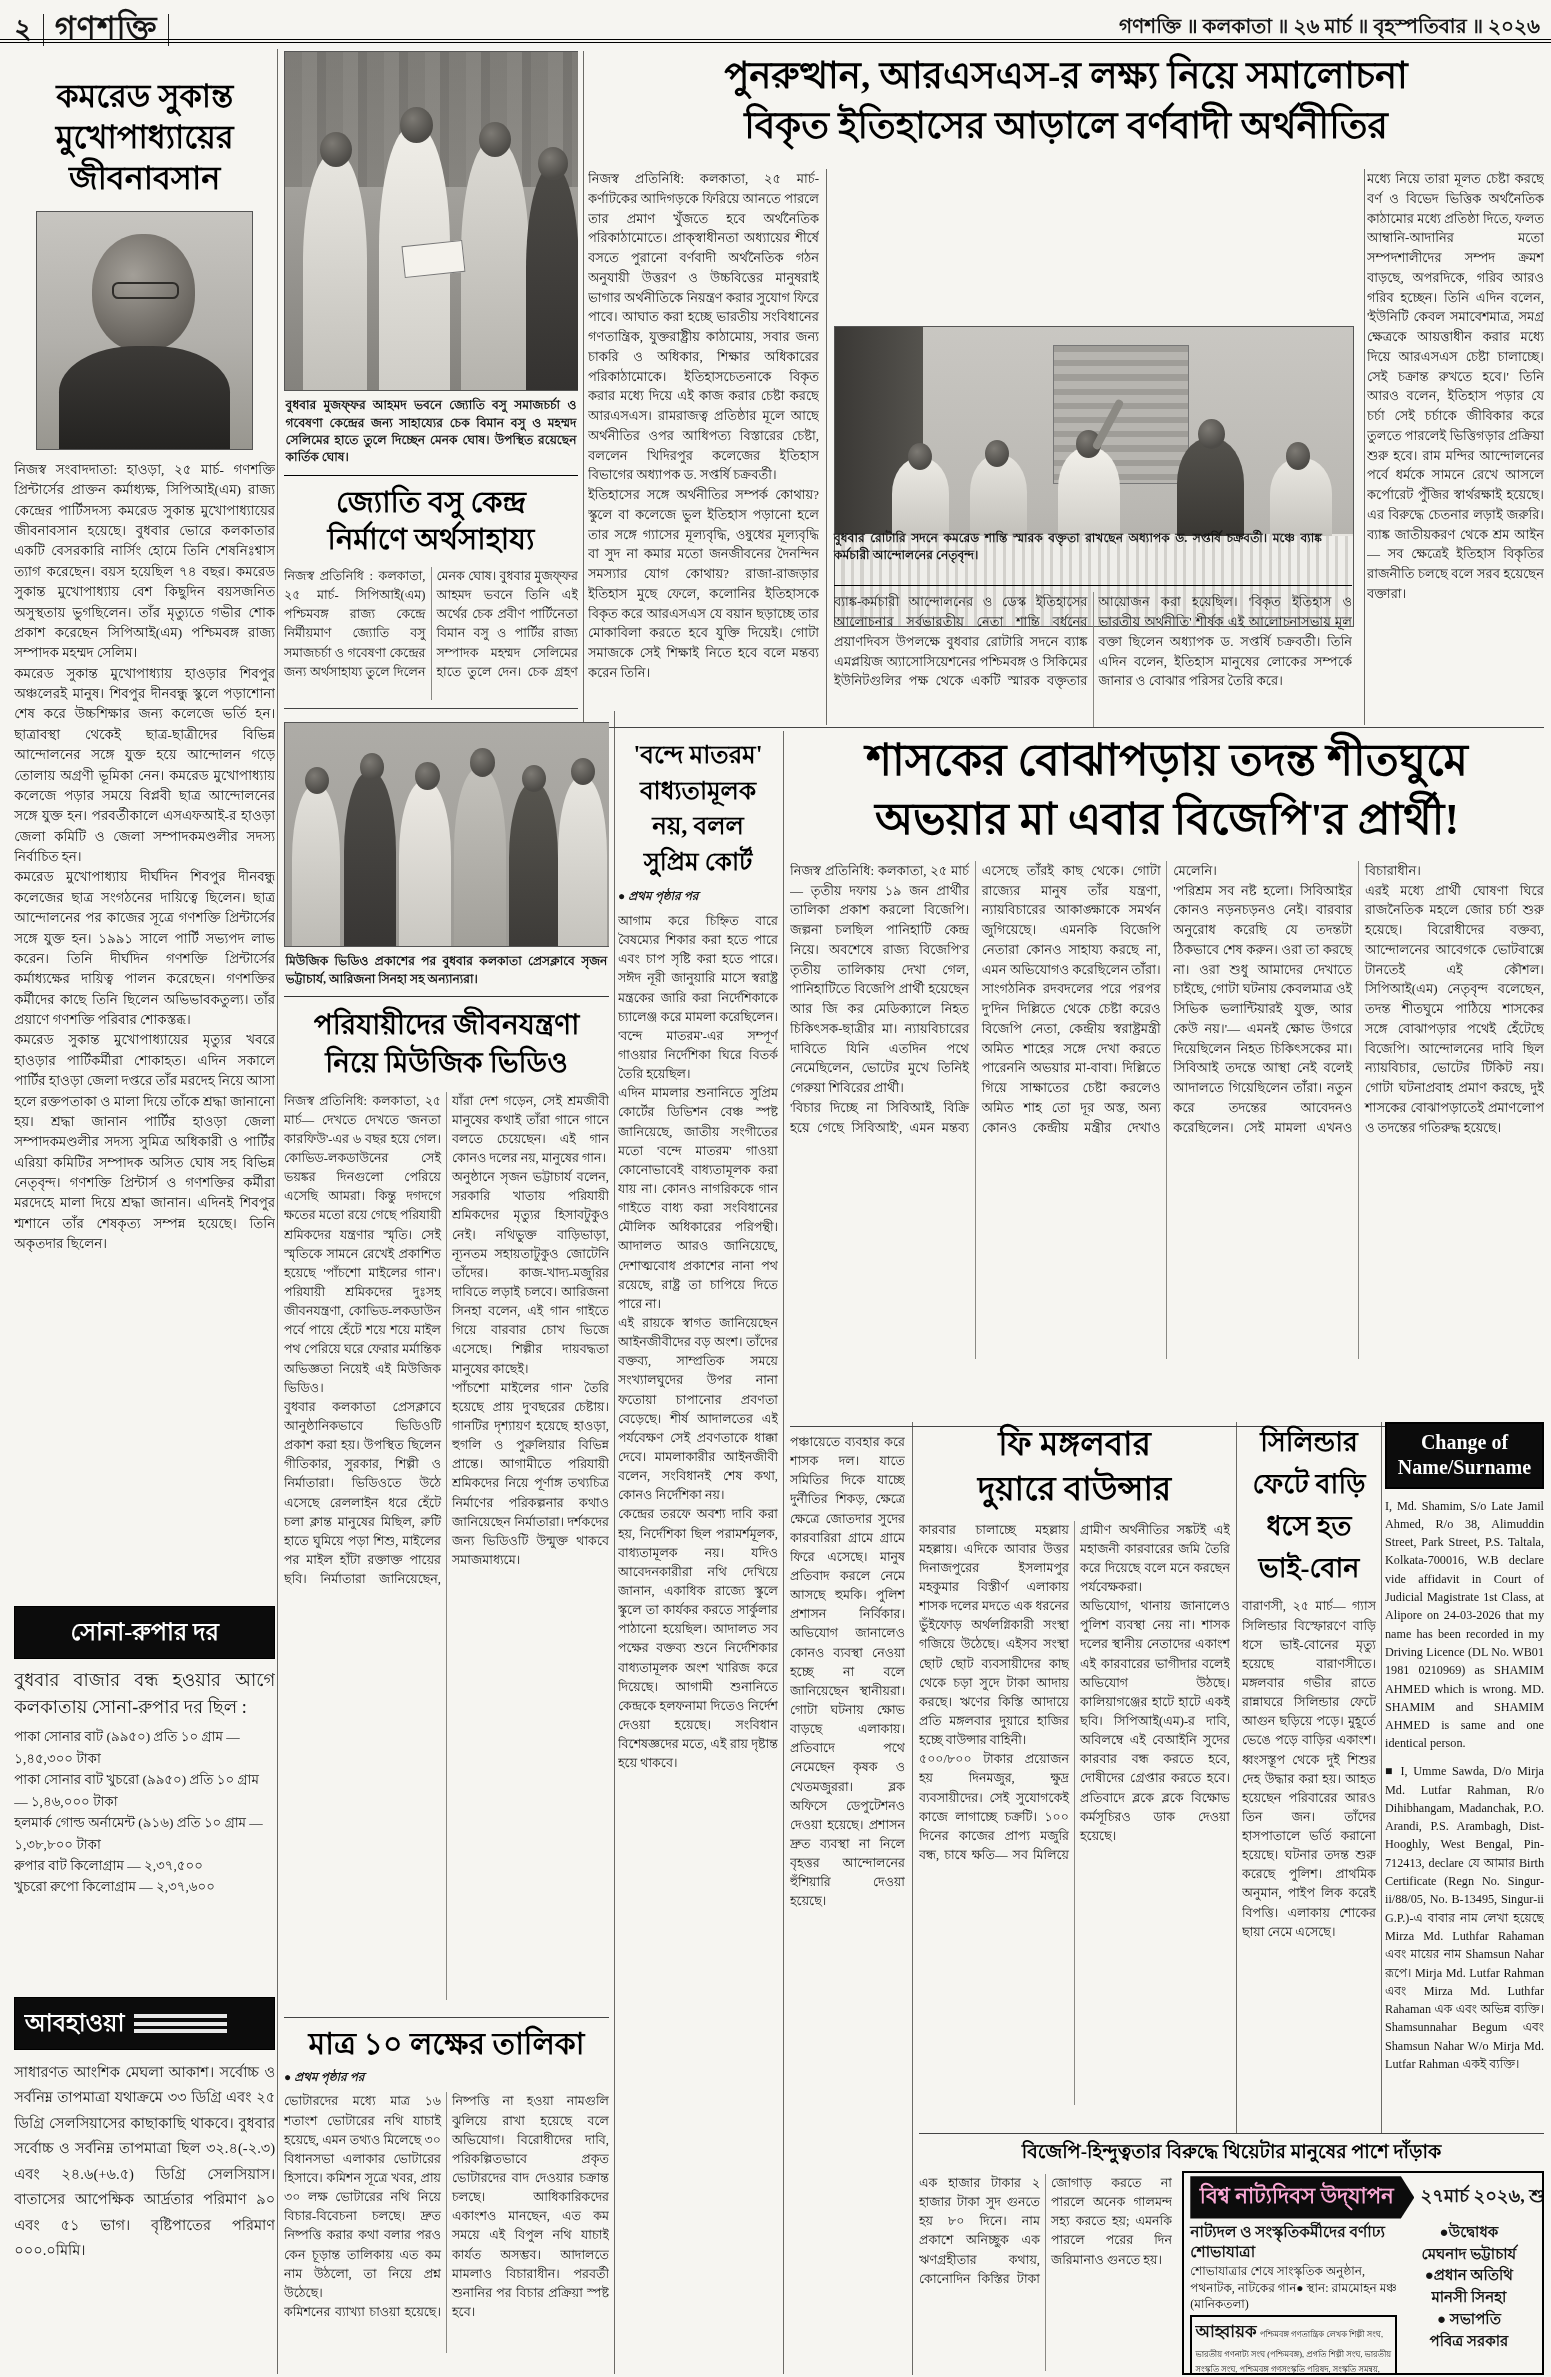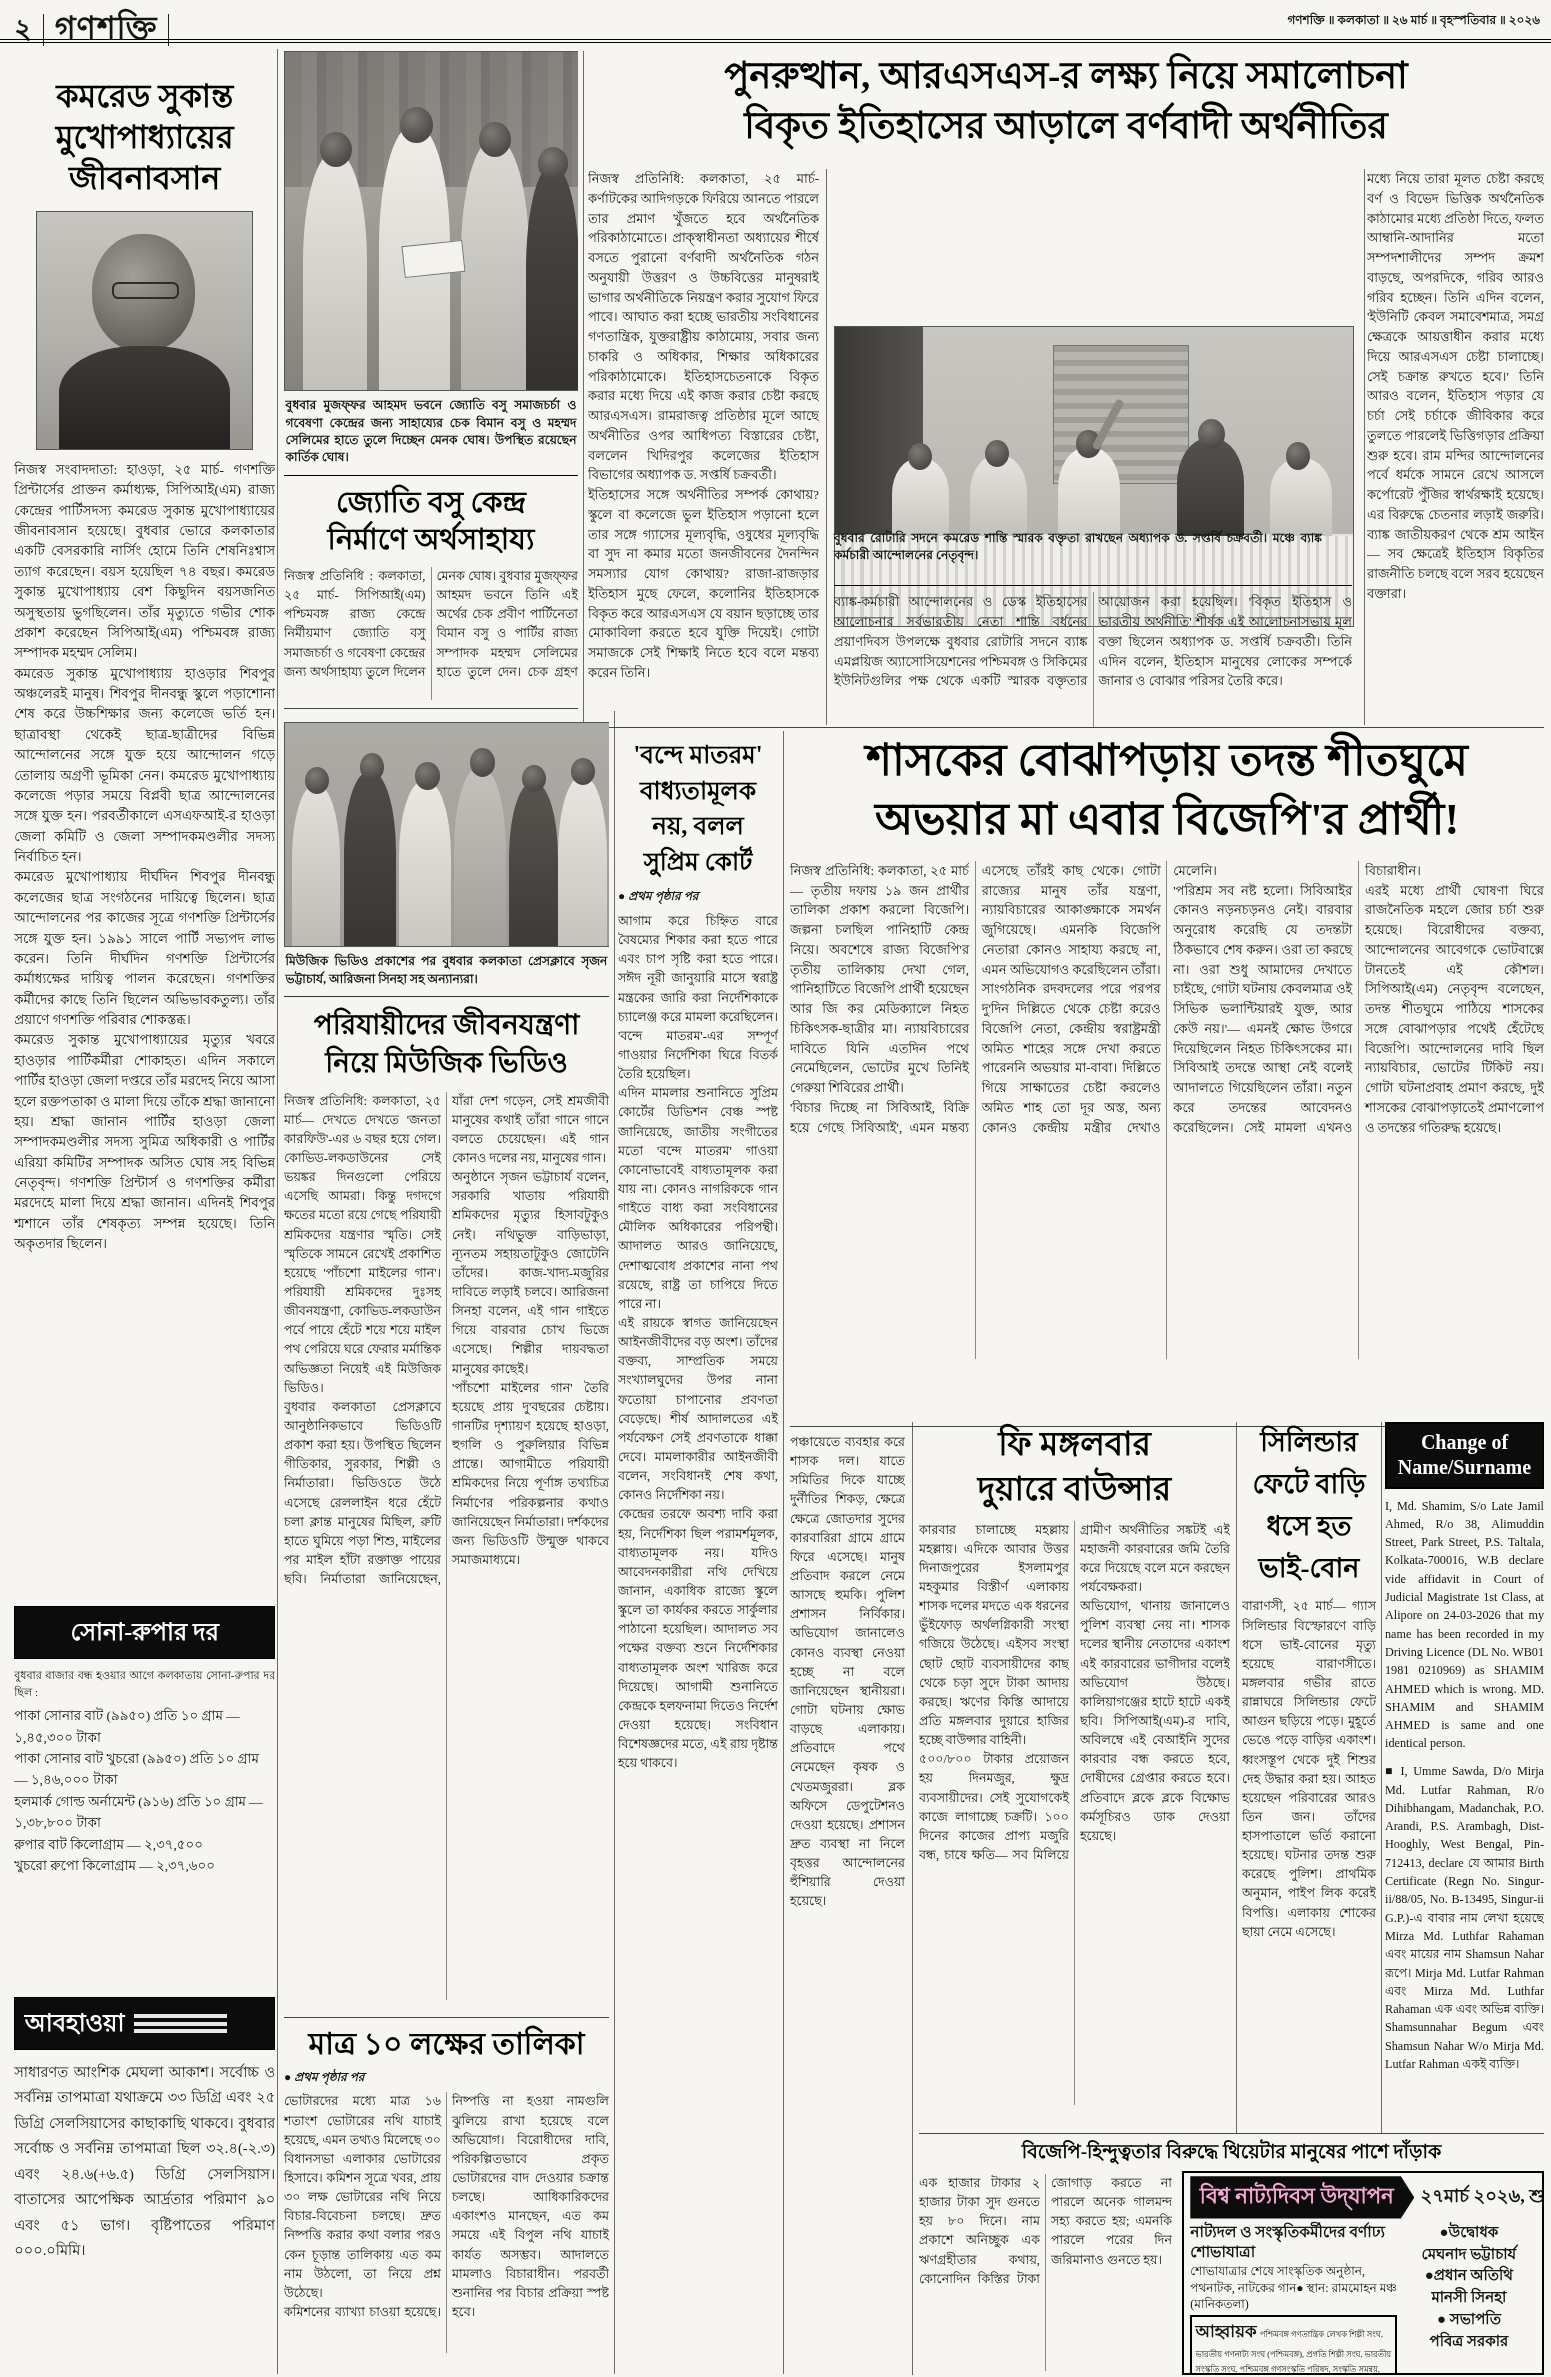--- a/index.html
+++ b/index.html
@@ -13,21 +13,21 @@
   .hrule{position:absolute;height:0;border-top:1.2px solid #444;}
   .blackbox{background:#0c0c0c;color:#fff;font-weight:bold;text-align:center;border:1.6px solid #000;}
   .contmark{font-size:12px;font-weight:bold;font-style:italic;}
   .photo{position:relative;overflow:hidden;border:1.2px solid #555;background:#b3b1ac;}
   .fig{position:absolute;border-radius:46% 46% 0 0;}
   .head{position:absolute;border-radius:50%;background:radial-gradient(circle at 38% 32%,#7d7a74,#4d4b47 70%);}
   
   .mh-num{font-size:27px;font-weight:bold;}
   .mh-logo{font-size:32px;font-weight:bold;letter-spacing:0.8px;}
   .mh-sep{border-left:1.6px solid #222;height:32px;margin:0 11px;}
-  .mh-date{font-size:12px;font-weight:bold;}
+  .mh-date{font-size:20px;font-weight:bold;}
   
   .cols2{column-count:2;column-gap:11px;column-rule:0.8px solid #8a8984;}
   .cols4{column-count:4;column-gap:12.6px;column-rule:0.8px solid #8a8984;}
   .small{font-size:12.6px;}
   
   #natya-box{border:2.8px solid #000;background:#f6f5f1;padding:3.2px 6.3px;box-sizing:border-box;}
   .ribbon{background:#0c0c0c;color:#f9a8d4;font-weight:bold;font-size:21.3px;padding:2.4px 20.5px 4px 9.5px;
           clip-path:polygon(0 0,94% 0,100% 50%,94% 100%,0 100%);white-space:nowrap;}
   .weather-lines{width:93px;height:19px;margin-left:9.5px;
        background:linear-gradient(#e8e8e8 0 4px,transparent 4px 8px,#e8e8e8 8px 12px,transparent 12px 15px,#e8e8e8 15px 19px);}
@@ -74,21 +74,21 @@
       <div class="abs" style="left:22px;top:134px;width:171px;height:103px;border-radius:45% 45% 0 0;background:linear-gradient(#3c3a37,#242321);"></div>
     </div>
     <div class="jtext" style="height:1216px;">নিজস্ব সংবাদদাতা: হাওড়া, ২৫ মার্চ- গণশক্তি প্রিন্টার্সের প্রাক্তন কর্মাধ্যক্ষ, সিপিআই(এম) রাজ্য কেন্দ্রের পার্টিসদস্য কমরেড সুকান্ত মুখোপাধ্যায়ের জীবনাবসান হয়েছে। বুধবার ভোরে কলকাতার একটি বেসরকারি নার্সিং হোমে তিনি শেষনিঃশ্বাস ত্যাগ করেছেন। বয়স হয়েছিল ৭৪ বছর। কমরেড সুকান্ত মুখোপাধ্যায় বেশ কিছুদিন বয়সজনিত অসুস্থতায় ভুগছিলেন। তাঁর মৃত্যুতে গভীর শোক প্রকাশ করেছেন সিপিআই(এম) পশ্চিমবঙ্গ রাজ্য সম্পাদক মহম্মদ সেলিম।
 কমরেড সুকান্ত মুখোপাধ্যায় হাওড়ার শিবপুর অঞ্চলেরই মানুষ। শিবপুর দীনবন্ধু স্কুলে পড়াশোনা শেষ করে উচ্চশিক্ষার জন্য কলেজে ভর্তি হন। ছাত্রাবস্থা থেকেই ছাত্র-ছাত্রীদের বিভিন্ন আন্দোলনের সঙ্গে যুক্ত হয়ে আন্দোলন গড়ে তোলায় অগ্রণী ভূমিকা নেন। কমরেড মুখোপাধ্যায় কলেজে পড়ার সময়ে বিপ্লবী ছাত্র আন্দোলনের সঙ্গে যুক্ত হন। পরবর্তীকালে এসএফআই-র হাওড়া জেলা কমিটি ও জেলা সম্পাদকমণ্ডলীর সদস্য নির্বাচিত হন।
 কমরেড মুখোপাধ্যায় দীর্ঘদিন শিবপুর দীনবন্ধু কলেজের ছাত্র সংগঠনের দায়িত্বে ছিলেন। ছাত্র আন্দোলনের পর কাজের সূত্রে গণশক্তি প্রিন্টার্সের সঙ্গে যুক্ত হন। ১৯৯১ সালে পার্টি সভ্যপদ লাভ করেন। তিনি দীর্ঘদিন গণশক্তি প্রিন্টার্সের কর্মাধ্যক্ষের দায়িত্ব পালন করেছেন। গণশক্তির কর্মীদের কাছে তিনি ছিলেন অভিভাবকতুল্য। তাঁর প্রয়াণে গণশক্তি পরিবার শোকস্তব্ধ।
 কমরেড সুকান্ত মুখোপাধ্যায়ের মৃত্যুর খবরে হাওড়ার পার্টিকর্মীরা শোকাহত। এদিন সকালে পার্টির হাওড়া জেলা দপ্তরে তাঁর মরদেহ নিয়ে আসা হলে রক্তপতাকা ও মালা দিয়ে তাঁকে শ্রদ্ধা জানানো হয়। শ্রদ্ধা জানান পার্টির হাওড়া জেলা সম্পাদকমণ্ডলীর সদস্য সুমিত্র অধিকারী ও পার্টির এরিয়া কমিটির সম্পাদক অসিত ঘোষ সহ বিভিন্ন নেতৃবৃন্দ। গণশক্তি প্রিন্টার্স ও গণশক্তির কর্মীরা মরদেহে মালা দিয়ে শ্রদ্ধা জানান। এদিনই শিবপুর শ্মশানে তাঁর শেষকৃত্য সম্পন্ন হয়েছে। তিনি অকৃতদার ছিলেন।</div>
   </div>
 
   <div class="abs" style="left:14.2px;top:1606px;width:261px;height:294px;overflow:hidden;">
     <div class="blackbox" style="font-size:24px;padding:5.5px 0;">সোনা-রুপার দর</div>
-    <div class="jtext" style="margin-top:8px;font-size:11px;">বুধবার বাজার বন্ধ হওয়ার আগে কলকাতায় সোনা-রুপার দর ছিল :</div>
+    <div class="jtext" style="margin-top:8px;font-size:18px;">বুধবার বাজার বন্ধ হওয়ার আগে কলকাতায় সোনা-রুপার দর ছিল :</div>
     <div class="jtext" style="margin-top:4.7px;font-size:13.4px;line-height:1.6;text-align:left;">পাকা সোনার বাট (৯৯৫০) প্রতি ১০ গ্রাম — ১,৪৫,৩০০ টাকা
 পাকা সোনার বাট খুচরো (৯৯৫০) প্রতি ১০ গ্রাম — ১,৪৬,০০০ টাকা
 হলমার্ক গোল্ড অর্নামেন্ট (৯১৬) প্রতি ১০ গ্রাম — ১,৩৮,৮০০ টাকা
 রুপার বাট কিলোগ্রাম — ২,৩৭,৫০০
 খুচরো রুপো কিলোগ্রাম — ২,৩৭,৬০০</div>
   </div>
 
   <div class="abs" style="left:14.2px;top:1997px;width:261px;height:371px;overflow:hidden;">
     <div class="blackbox" style="font-size:24px;padding:5.5px 9.5px;display:flex;align-items:center;justify-content:flex-start;">
       <span>আবহাওয়া</span>

